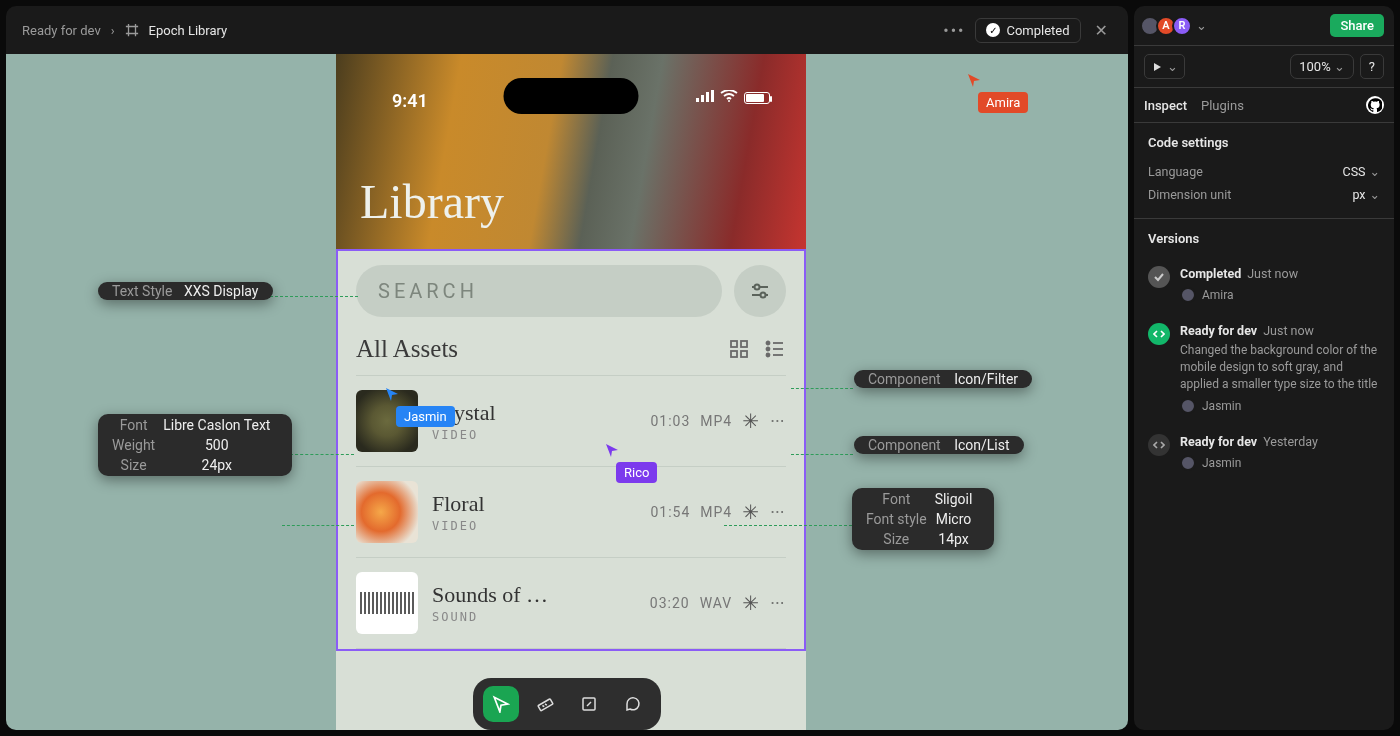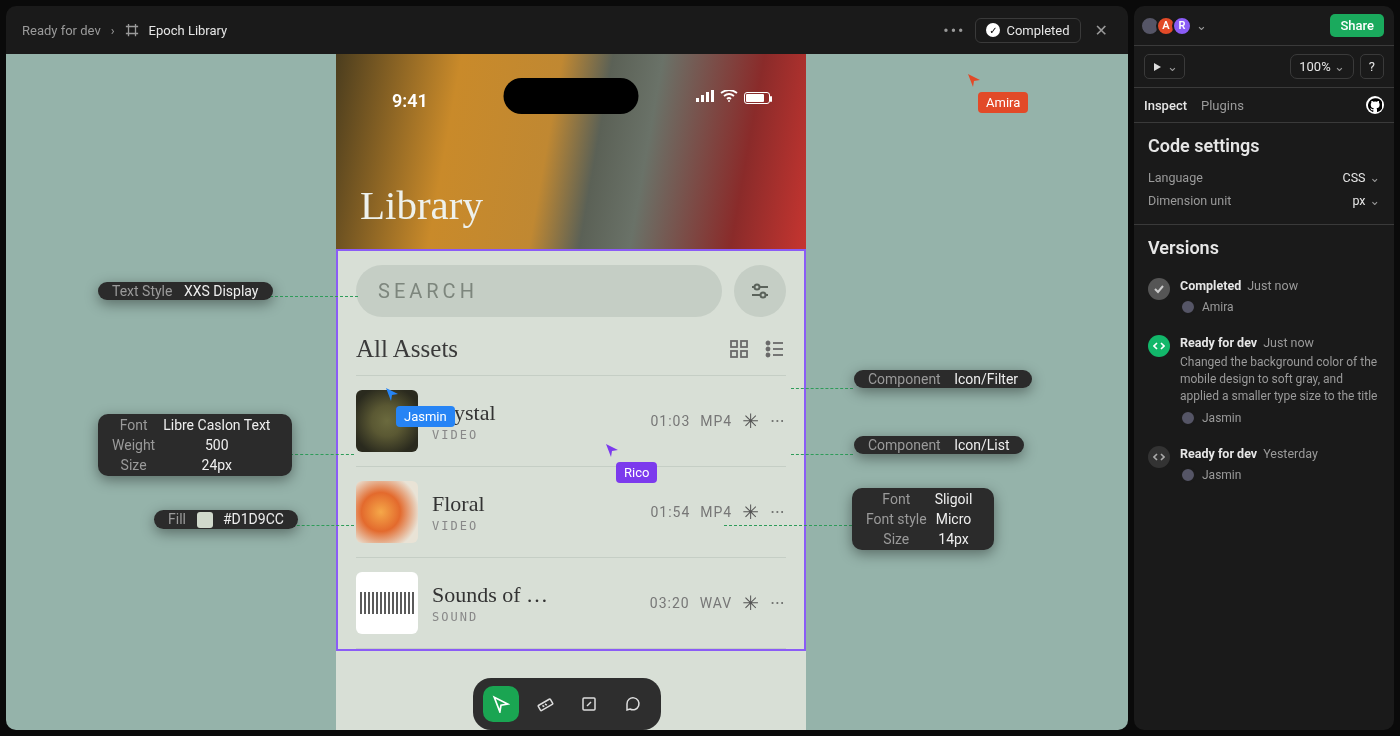--- a/index.html
+++ b/index.html
@@ -46,21 +46,21 @@
   .mobile{position:absolute;left:330px;top:0px;width:470px;height:720px;background:var(--mobile-bg);overflow:hidden;}
   .mobile-hero{height:195px;background:linear-gradient(100deg,#4b3d1e 0%,#c98a2a 25%,#c08832 45%,#5b6156 55%,#6a7268 65%,#8a2b2a 85%,#c63530 100%);position:relative;color:#fff;}
   .notch{position:absolute;top:24px;left:50%;transform:translateX(-50%);width:135px;height:36px;background:#000;border-radius:20px;}
   .sb-time{position:absolute;top:36px;left:56px;font-weight:600;font-size:18px;}
   .sb-icons{position:absolute;top:36px;right:36px;display:flex;gap:6px;align-items:center;}
   .sb-icons .sig{width:18px;height:12px;}
   .sb-icons .wifi{width:18px;height:12px;}
   .sb-icons .batt{width:26px;height:12px;border:1px solid #fff;border-radius:3px;position:relative;}
   .sb-icons .batt::after{content:"";position:absolute;right:-3px;top:3px;width:2px;height:6px;background:#fff;border-radius:1px;}
   .sb-icons .batt::before{content:"";position:absolute;left:1px;top:1px;bottom:1px;width:18px;background:#fff;border-radius:1px;}
-  .hero-title{position:absolute;left:24px;bottom:20px;font-family:Georgia,"Times New Roman",serif;font-size:41px;font-weight:400;color:#eef1ec;}
+  .hero-title{position:absolute;left:24px;bottom:20px;font-family:Georgia,"Times New Roman",serif;font-size:48px;font-weight:400;color:#eef1ec;}
 
   .mobile-body{padding:14px 18px 0 18px;border:2px solid var(--mobile-sel);}
   .search-row{display:flex;gap:12px;align-items:center;margin-bottom:18px;}
   .search-box{flex:1;height:52px;border-radius:28px;background:#c5cec5;display:flex;align-items:center;padding:0 22px;color:#7d867d;font-size:20px;letter-spacing:4px;font-family:ui-monospace,monospace;position:relative;}
   .filter-btn{width:52px;height:52px;border-radius:28px;background:#c5cec5;display:flex;align-items:center;justify-content:center;}
   .section-row{display:flex;align-items:center;margin-bottom:12px;}
   .section-title{font-family:Georgia,serif;font-size:25px;color:#3a3a3a;font-weight:500;}
   .view-icons{margin-left:auto;display:flex;gap:14px;}
   .view-icons span{width:22px;height:22px;display:flex;align-items:center;justify-content:center;}
   .asset-list{border-top:1px solid #c5cec5;}
@@ -117,21 +117,21 @@
   .zoom-chip{margin-left:auto;border:1px solid var(--border);border-radius:7px;padding:4px 8px;}
   .help-chip{border:1px solid var(--border);border-radius:5px;padding:4px 8px;}
 
   .tabs-row{display:flex;align-items:center;padding:8px 10px;border-bottom:1px solid var(--border);gap:14px;}
   .tab{color:var(--text-dim);cursor:pointer;}
   .tab.active{color:var(--text);font-weight:500;}
   .gh-icon{margin-left:auto;width:18px;height:18px;border-radius:50%;background:#fff;display:flex;align-items:center;justify-content:center;}
   .gh-icon svg{width:14px;height:14px;}
 
   .section{padding:12px 14px;border-bottom:1px solid var(--border);}
-  .section h4{margin:0 0 10px 0;font-size:18px;font-weight:600;}
+  .section h4{margin:0 0 10px 0;font-size:13px;font-weight:600;}
   .kv{display:flex;justify-content:space-between;padding:4px 0;font-size:12.5px;}
   .kv .k{color:var(--text-dim);}
   .kv .v{color:var(--text);display:flex;align-items:center;gap:4px;}
 
   .ver-item{display:flex;gap:10px;padding:10px 0;}
   .ver-ic{width:22px;height:22px;border-radius:50%;display:flex;align-items:center;justify-content:center;flex:none;}
   .ver-ic.done{background:#555;}
   .ver-ic.dev{background:#12b76a;}
   .ver-ic.dev2{background:#333;}
   .ver-body{flex:1;}
@@ -188,25 +188,20 @@
           <tr>
                 <td>Weight</td>
                 <td>500</td>
               </tr>
           <tr>
                 <td>Size</td>
                 <td>24px</td>
               </tr>
         </tbody>
           </table>
-      </div>
-      <div class="tip" style="left:148px;top:456px;">
-        <span style="color:var(--text-dim);margin-right:8px;">Fill</span>
-        <span class="tip-swatch" style="background:#D1D9CC;"></span>
-        <span>#D1D9CC</span>
       </div>
       <div class="tip" style="left:848px;top:316px;">
         <span style="color:var(--text-dim);margin-right:10px;">Component</span>
         <span>Icon/Filter</span>
       </div>
       <div class="tip" style="left:848px;top:382px;">
         <span style="color:var(--text-dim);margin-right:10px;">Component</span>
         <span>Icon/List</span>
       </div>
       <div class="tip" style="left:846px;top:434px;">

